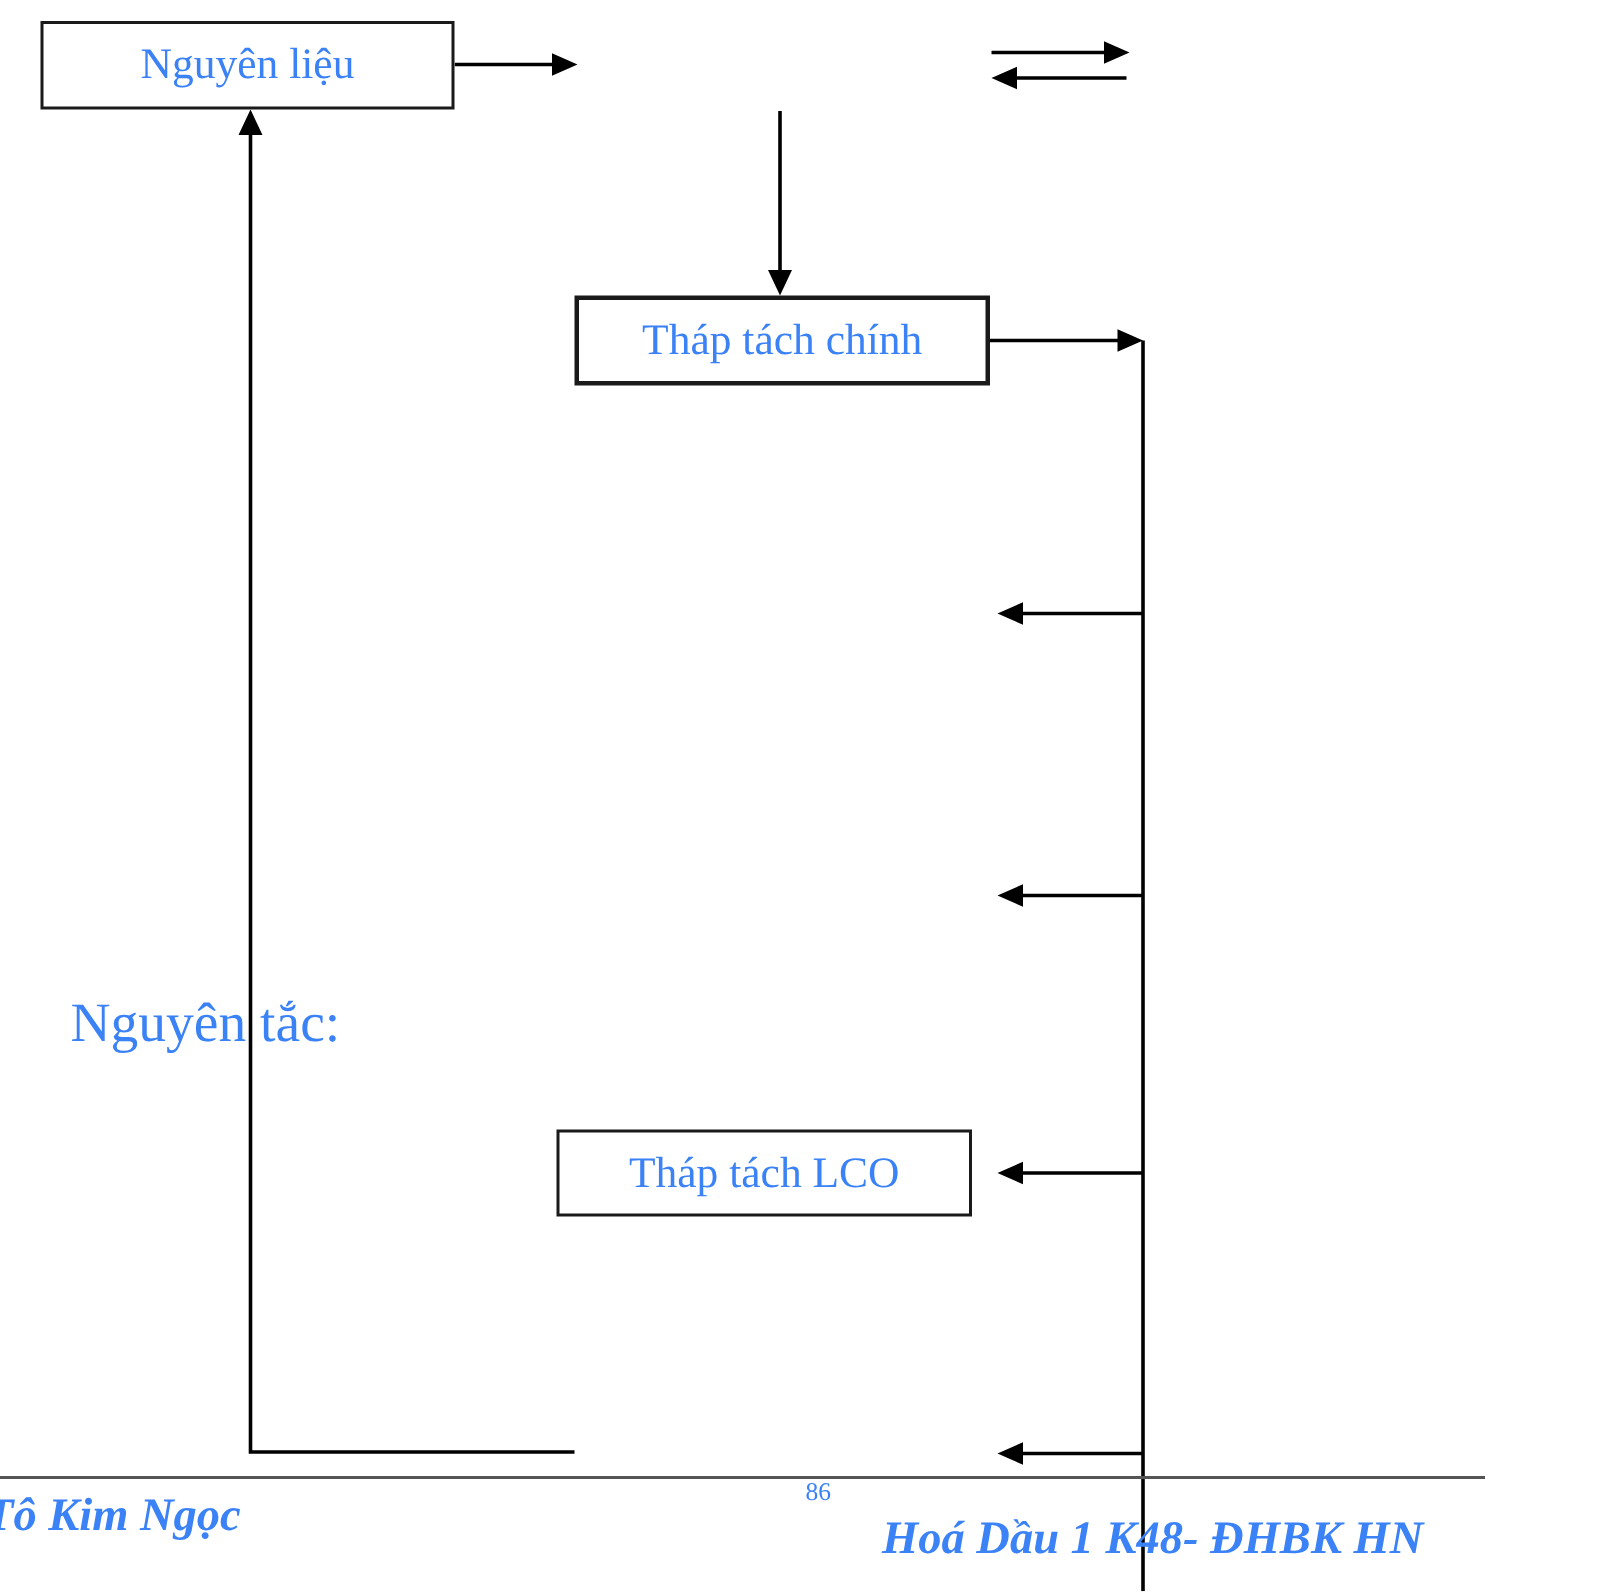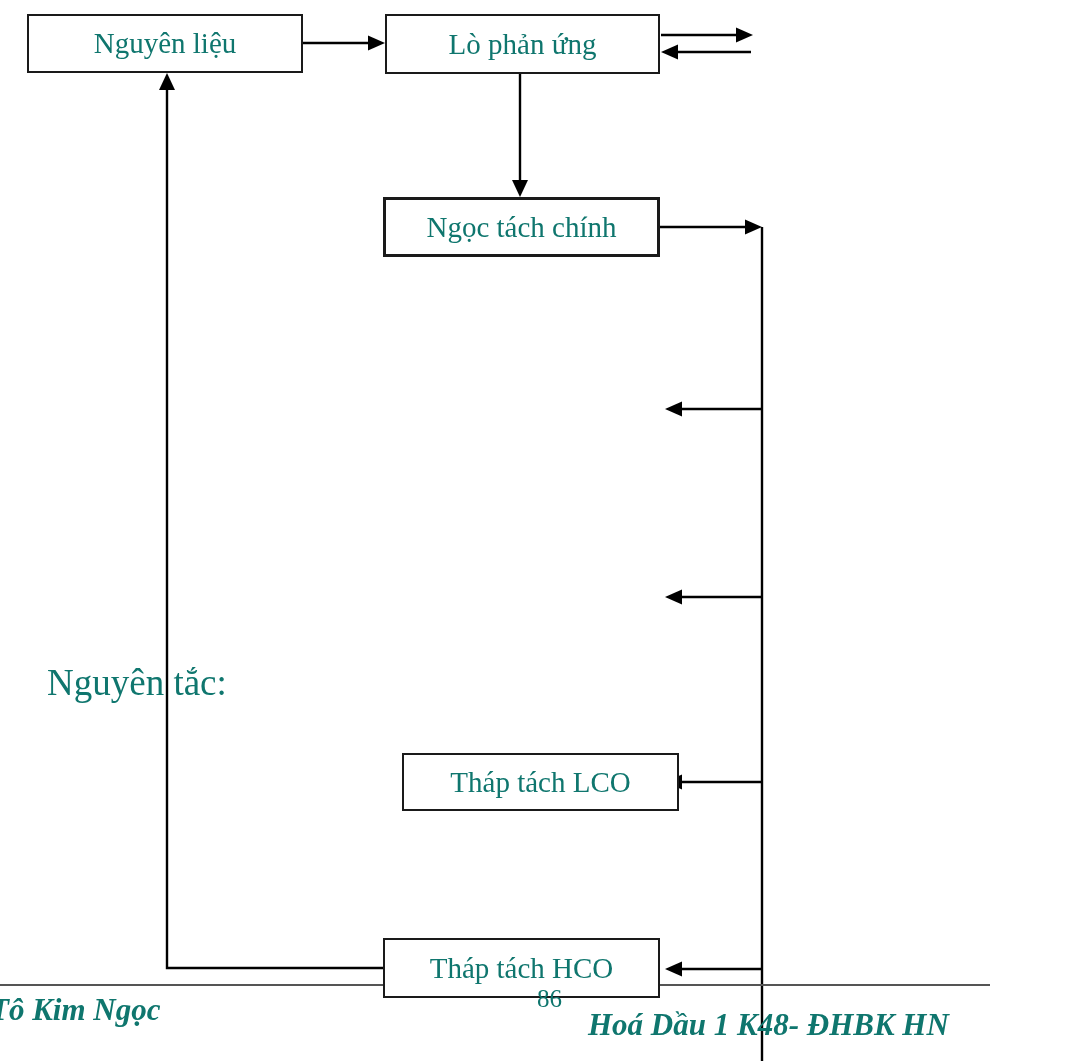--- a/index.html
+++ b/index.html
@@ -7,21 +7,21 @@
     padding: 0;
     background: #ffffff;
   }
   .stage {
     position: relative;
     width: 990px;
     height: 1061px;
     background: #ffffff;
     overflow: hidden;
     font-family: "Liberation Serif", "DejaVu Serif", serif;
-    color: #0f766e;
+    color: #3b82f6;
   }
   .connector-layer {
     position: absolute;
     left: 0;
     top: 0;
     z-index: 1;
   }
   .box {
     position: absolute;
     z-index: 2;
@@ -33,21 +33,21 @@
     font-size: 29px;
     white-space: nowrap;
     box-sizing: border-box;
   }
   .box-nguyen-lieu   { left: 27px;  top: 14px;  width: 276px; height: 59px; }
   .box-lo-phan-ung   { left: 385px; top: 14px;  width: 275px; height: 60px; }
   .box-lo-tai-sinh   { left: 751px; top: 14px;  width: 327px; height: 60px; }
   .box-thap-chinh    { left: 383px; top: 197px; width: 277px; height: 60px; border-width: 3px; }
   .box-thap-khi      { left: 383px; top: 381px; width: 277px; height: 58px; }
   .box-thap-xang     { left: 383px; top: 568px; width: 277px; height: 58px; }
-  .box-thap-lco      { left: 402px; top: 753px; width: 277px; height: 58px; text-align: center; }
+  .box-thap-lco      { left: 371px; top: 753px; width: 277px; height: 58px; text-align: center; }
   .box-thap-hco      { left: 383px; top: 938px; width: 277px; height: 60px; }
   .note {
     position: absolute;
     left: 47px;
     top: 661px;
     z-index: 0;
     font-size: 37px;
     white-space: nowrap;
   }
   .footer-author {
@@ -58,21 +58,21 @@
     font-size: 31px;
     font-weight: bold;
     font-style: italic;
     white-space: nowrap;
   }
   .footer-page {
     position: absolute;
     left: 537px;
     top: 985px;
     z-index: 3;
-    font-size: 25px;
+    font-size: 17px;
     white-space: nowrap;
   }
   .footer-course {
     position: absolute;
     left: 588px;
     top: 991px;
     z-index: 2;
     font-size: 31px;
     font-weight: bold;
     font-style: italic;
@@ -141,38 +141,32 @@
       </g>
     </g>
 
     <line x1="0" y1="985" x2="1080" y2="985" stroke="#555555" stroke-width="2"></line>
   </svg>
 
   <div class="box box-nguyen-lieu">
     <span>Nguyên liệu</span>
   </div>
 
-  <div class="box box-lo-phan-ung">
-    <span>Lò phản ứng</span>
-  </div>
 
 
   <div class="box box-thap-chinh">
-    <span>Ngọc tách chính</span>
+    <span>Tháp tách chính</span>
   </div>
 
 
 
   <div class="box box-thap-lco">
     <span>Tháp tách LCO</span>
   </div>
 
-  <div class="box box-thap-hco">
-    <span>Tháp tách HCO</span>
-  </div>
 
   <div class="note">Nguyên tắc:</div>
 
   <div class="footer-author">Tô Kim Ngọc</div>
   <div class="footer-page">86</div>
   <div class="footer-course">Hoá Dầu 1 K48- ĐHBK HN</div>
 
 </div>
 
 </body></html>

